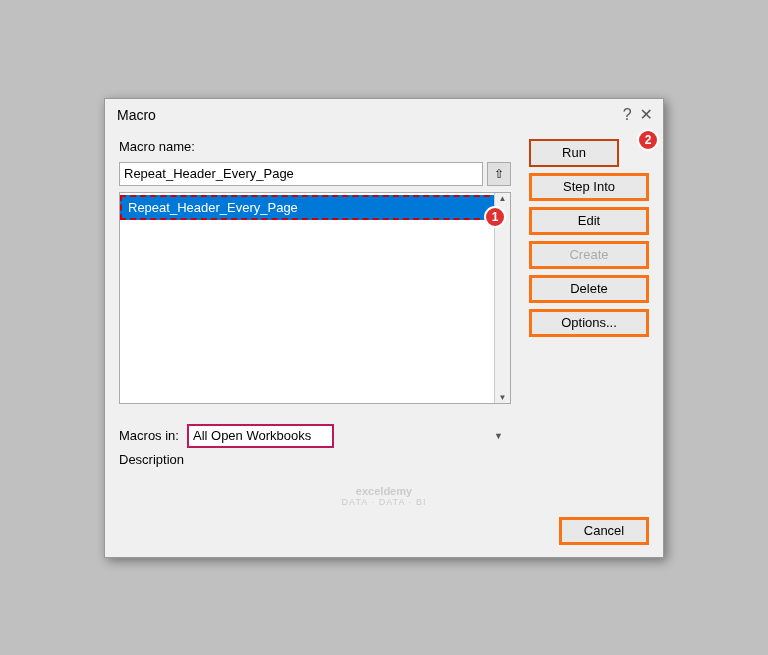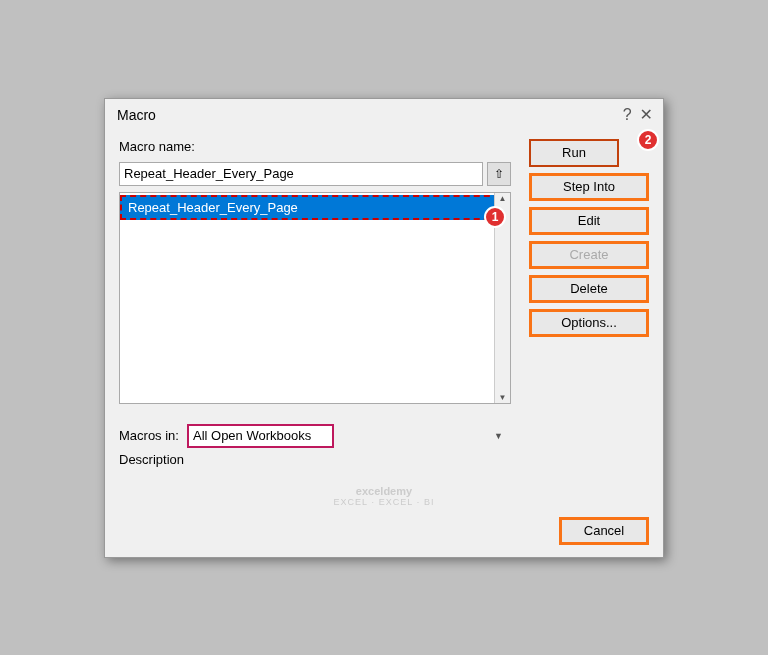--- a/index.html
+++ b/index.html
@@ -324,19 +324,19 @@
           <option>All Open Workbooks</option>
           <option>This Workbook</option>
         </select>
       </div>
     </div>
     <div class="description-label">Description</div>
   </div>
 
   <div class="watermark">
     <span class="watermark-logo">exceldemy</span>
-    <span class="watermark-sub">EXCEL · EXCEL · BI</span>
+    <span class="watermark-sub">DATA · DATA · BI</span>
   </div>
 
   <div class="dialog-footer">
     <button class="btn">Cancel</button>
   </div>
 </div>
 
 </body></html>

